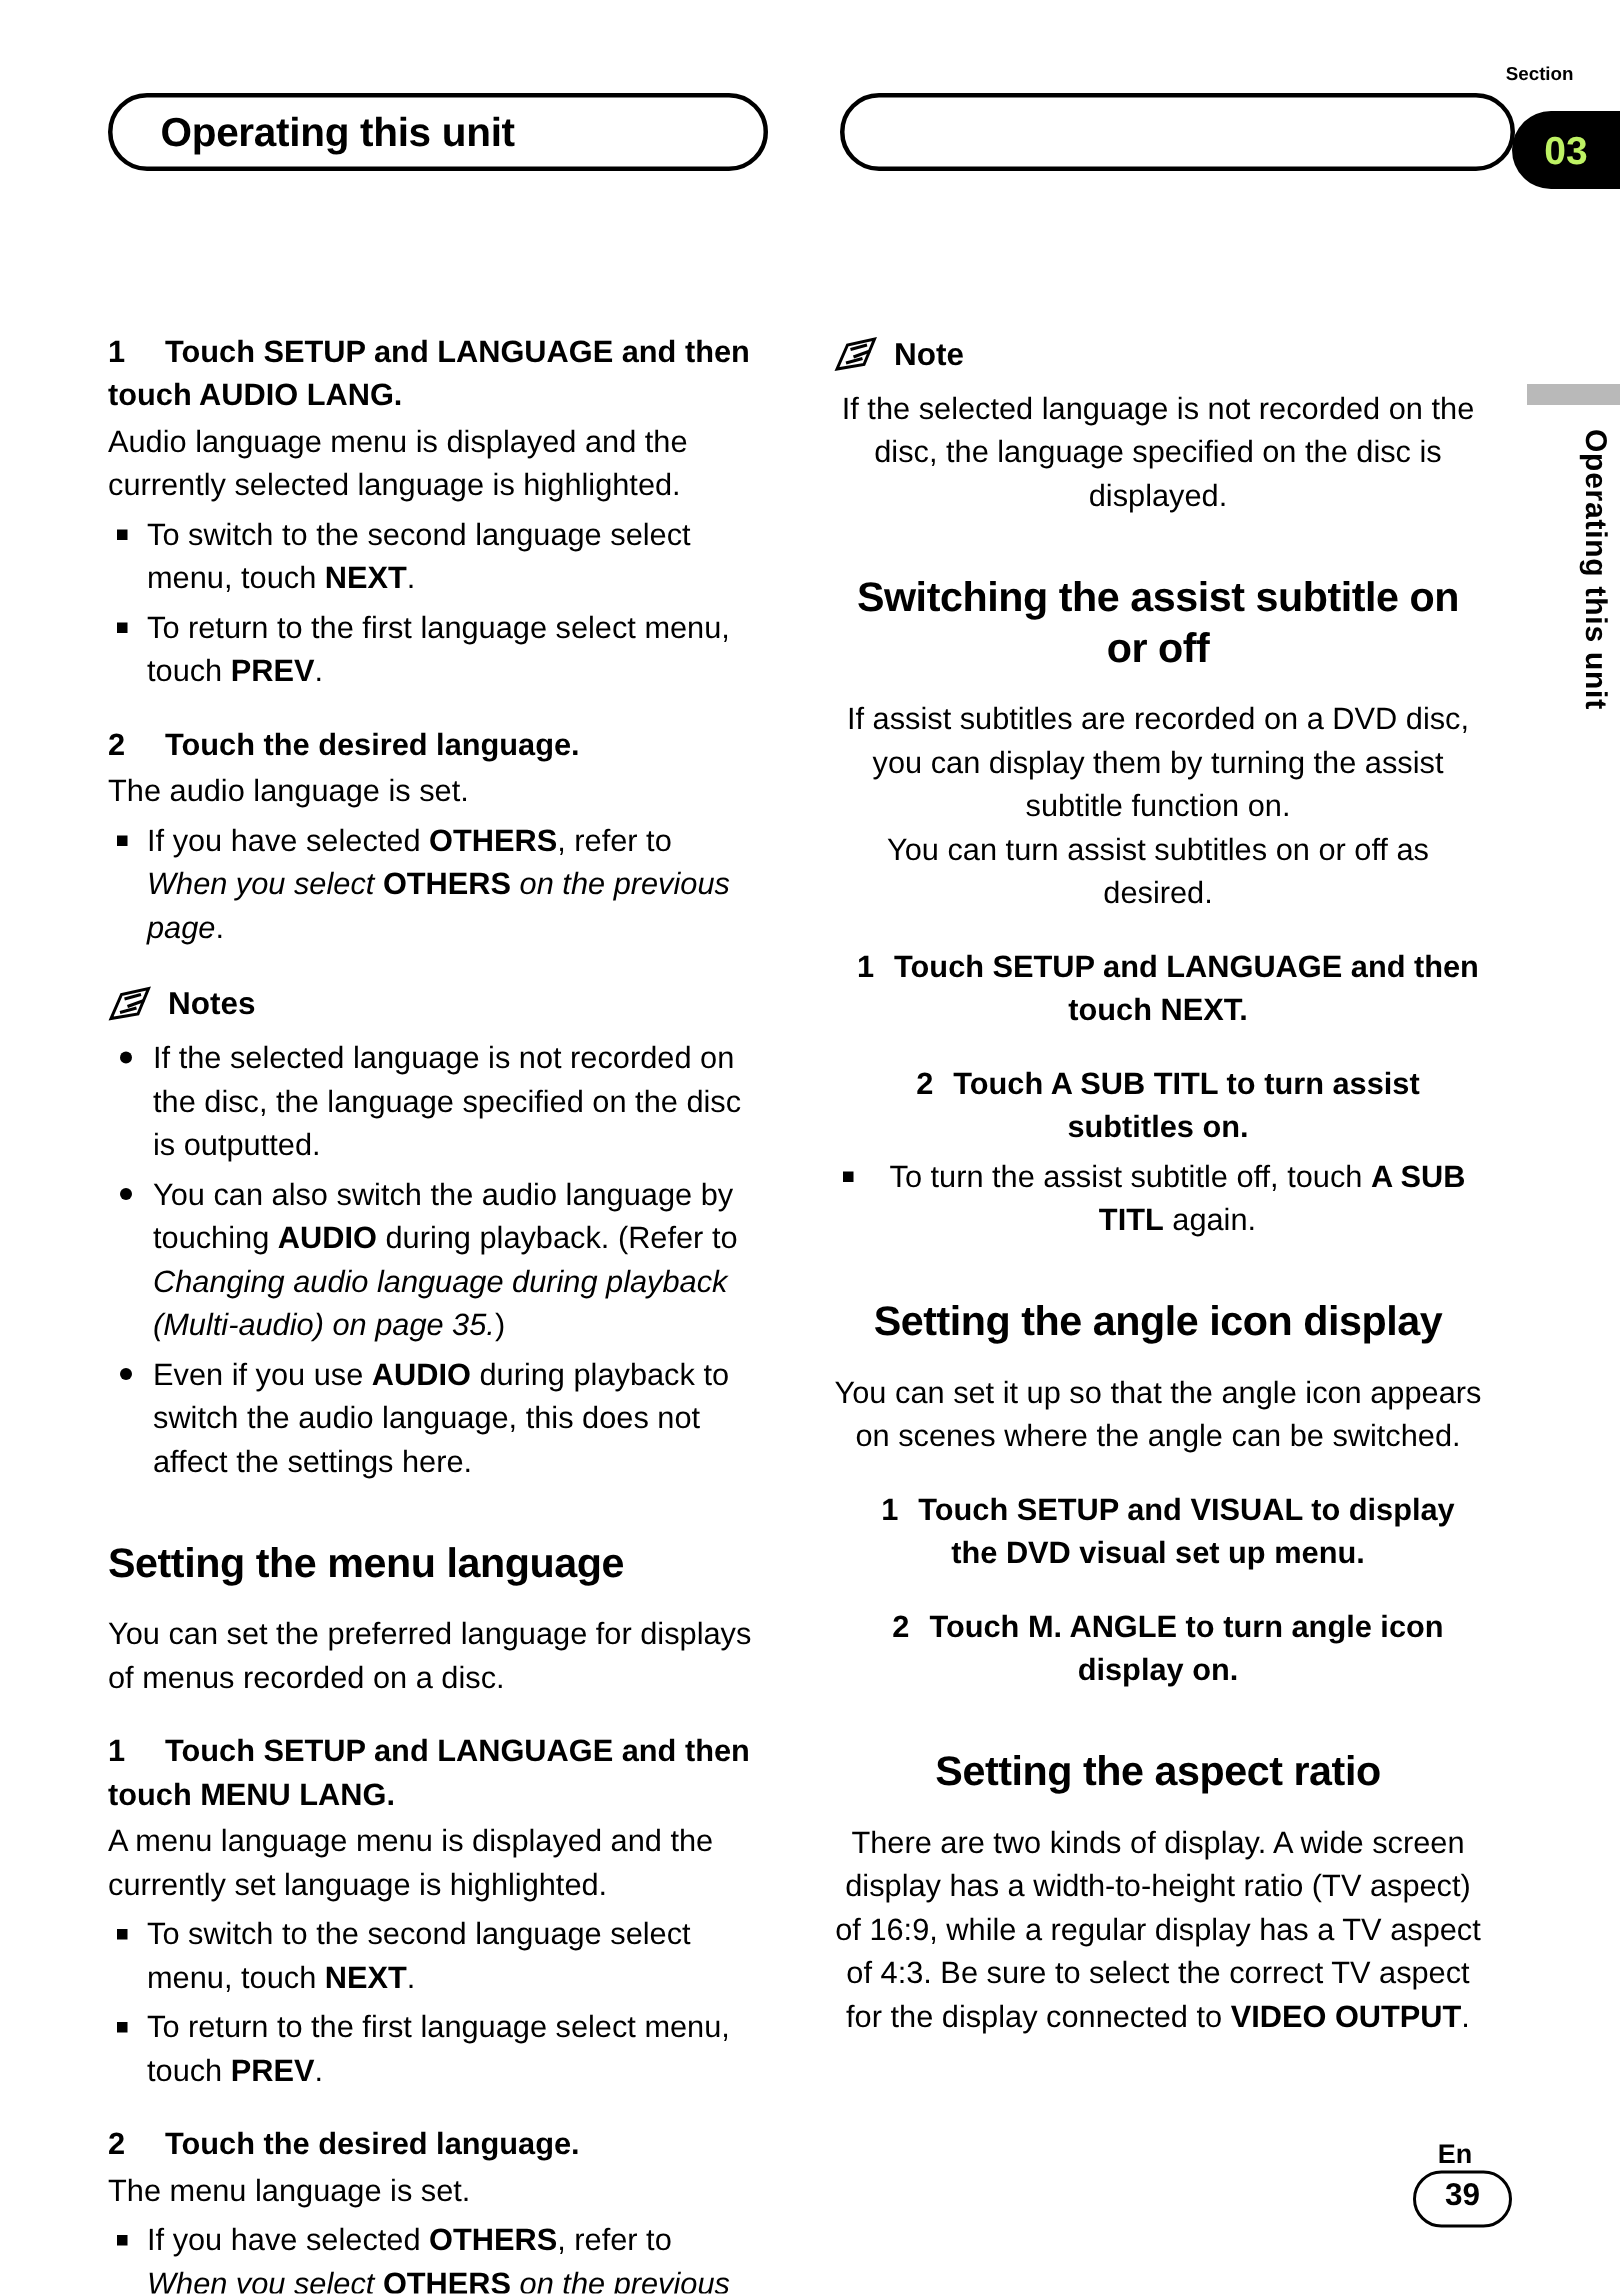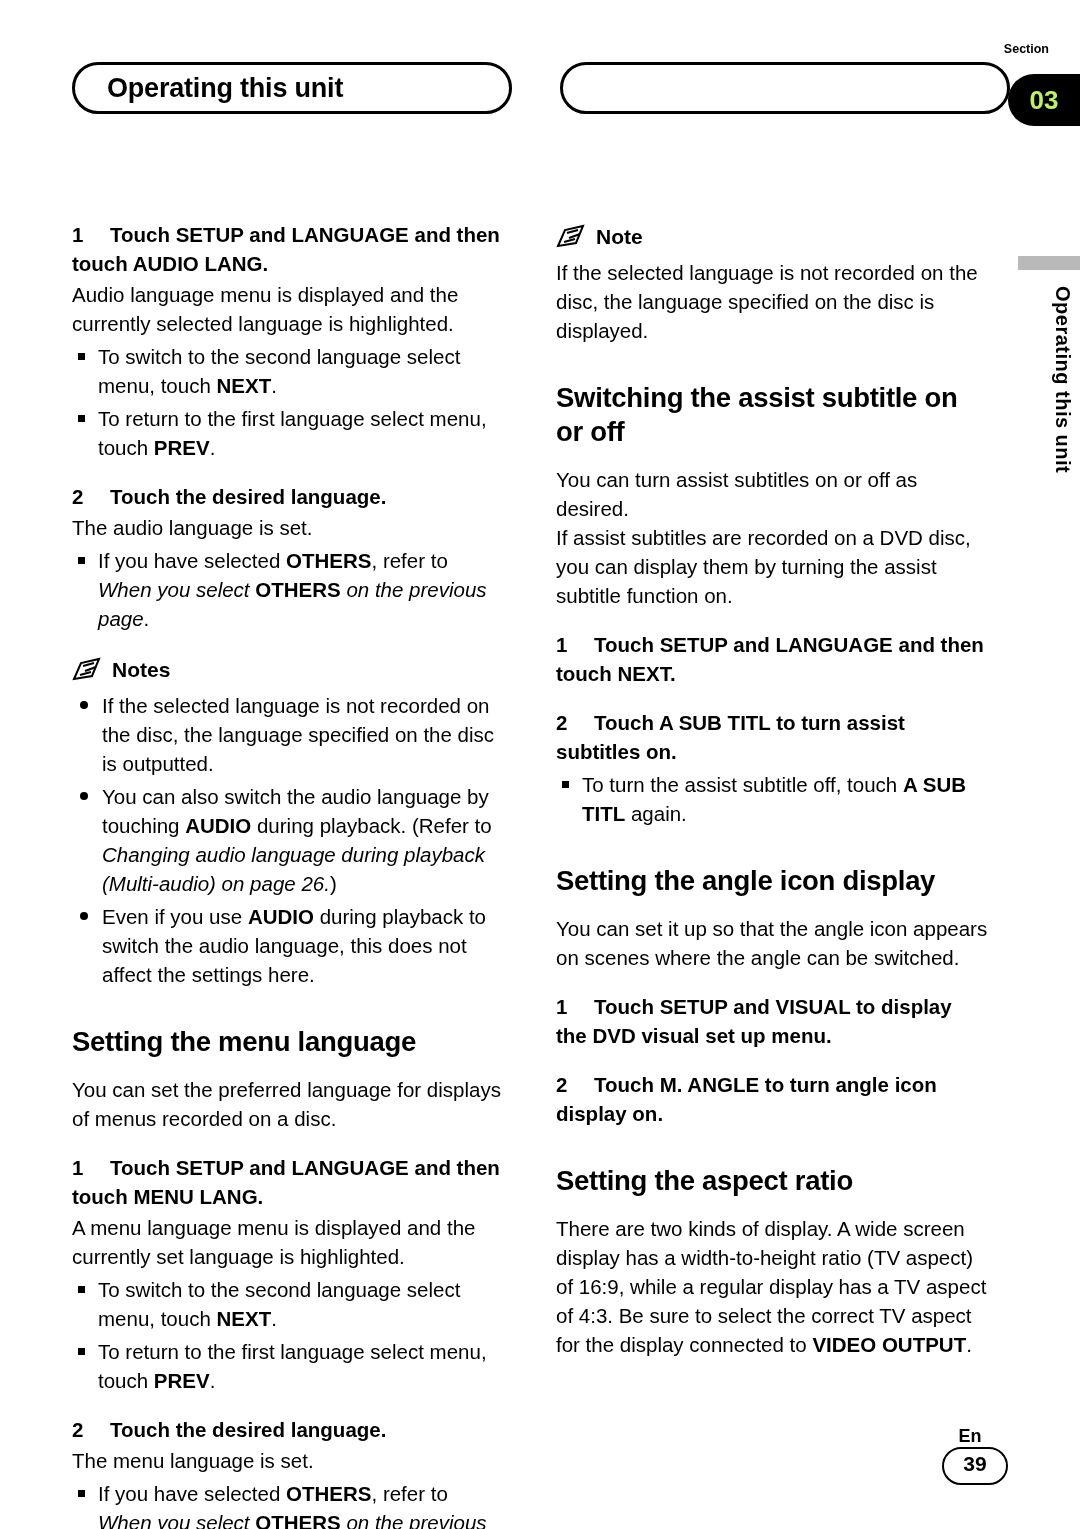--- a/index.html
+++ b/index.html
@@ -100,21 +100,21 @@
     white-space: nowrap;
   }
 
   
   .col {
     position: absolute;
     top: 200px;
     width: 432px;
   }
   .col-left { left: 72px; }
-  .col-right { left: 556px; }
+  .col-right { left: 556px; text-align: center; }
 
   
   p, div.blk {
     margin: 0;
   }
   .body {
     font-size: 20.5px;
     line-height: 29px;
     margin-bottom: 0px;
   }
@@ -240,21 +240,21 @@
     <p class="body">The audio language is set.</p>
     <div class="bullet-sq">If you have selected <b>OTHERS</b>, refer to <i>When you select</i> <b>OTHERS</b> <i>on the previous page</i>.</div>
     <div class="note-head">
       <span class="note-icon"><svg viewBox="0 0 30 26" width="30" height="26" xmlns="http://www.w3.org/2000/svg">
           <path d="M2 22 L9 6 L27 2 L20 19 Z" fill="none" stroke="#000" stroke-width="2"></path>
           <path d="M11 9 L22 6 M13 14 L24 10 M8 18 L19 15" stroke="#000" stroke-width="2"></path>
         </svg></span>
       <span class="note-title">Notes</span>
     </div>
     <div class="bullet-rd">If the selected language is not recorded on the disc, the language specified on the disc is outputted.</div>
-    <div class="bullet-rd">You can also switch the audio language by touching <b>AUDIO</b> during playback. (Refer to <i>Changing audio language during playback (Multi-audio) on page 26.</i>)</div>
+    <div class="bullet-rd">You can also switch the audio language by touching <b>AUDIO</b> during playback. (Refer to <i>Changing audio language during playback (Multi-audio) on page 35.</i>)</div>
     <div class="bullet-rd">Even if you use <b>AUDIO</b> during playback to switch the audio language, this does not affect the settings here.</div>
     <h2 class="heading">Setting the menu language</h2>
     <p class="body">You can set the preferred language for displays of menus recorded on a disc.</p>
     <div class="stepnum"><span class="n">1</span><span class="t">Touch SETUP and LANGUAGE and then touch MENU LANG.</span></div>
     <p class="body">A menu language menu is displayed and the currently set language is highlighted.</p>
     <div class="bullet-sq">To switch to the second language select menu, touch <b>NEXT</b>.</div>
     <div class="bullet-sq">To return to the first language select menu, touch <b>PREV</b>.</div>
     <div class="stepnum"><span class="n">2</span><span class="t">Touch the desired language.</span></div>
     <p class="body">The menu language is set.</p>
     <div class="bullet-sq">If you have selected <b>OTHERS</b>, refer to <i>When you select</i> <b>OTHERS</b> <i>on the previous page</i>.</div>
@@ -263,22 +263,22 @@
 <div class="col col-right" id="col-right">
     <div class="note-head">
       <span class="note-icon"><svg viewBox="0 0 30 26" width="30" height="26" xmlns="http://www.w3.org/2000/svg">
           <path d="M2 22 L9 6 L27 2 L20 19 Z" fill="none" stroke="#000" stroke-width="2"></path>
           <path d="M11 9 L22 6 M13 14 L24 10 M8 18 L19 15" stroke="#000" stroke-width="2"></path>
         </svg></span>
       <span class="note-title">Note</span>
     </div>
     <p class="body">If the selected language is not recorded on the disc, the language specified on the disc is displayed.</p>
     <h2 class="heading">Switching the assist subtitle on or off</h2>
+    <p class="body">If assist subtitles are recorded on a DVD disc, you can display them by turning the assist subtitle function on.</p>
     <p class="body">You can turn assist subtitles on or off as desired.</p>
-    <p class="body">If assist subtitles are recorded on a DVD disc, you can display them by turning the assist subtitle function on.</p>
     <div class="stepnum"><span class="n">1</span><span class="t">Touch SETUP and LANGUAGE and then touch NEXT.</span></div>
     <div class="stepnum"><span class="n">2</span><span class="t">Touch A SUB TITL to turn assist subtitles on.</span></div>
     <div class="bullet-sq">To turn the assist subtitle off, touch <b>A SUB TITL</b> again.</div>
     <h2 class="heading">Setting the angle icon display</h2>
     <p class="body">You can set it up so that the angle icon appears on scenes where the angle can be switched.</p>
     <div class="stepnum"><span class="n">1</span><span class="t">Touch SETUP and VISUAL to display the DVD visual set up menu.</span></div>
     <div class="stepnum"><span class="n">2</span><span class="t">Touch M. ANGLE to turn angle icon display on.</span></div>
     <h2 class="heading">Setting the aspect ratio</h2>
     <p class="body">There are two kinds of display. A wide screen display has a width-to-height ratio (TV aspect) of 16:9, while a regular display has a TV aspect of 4:3. Be sure to select the correct TV aspect for the display connected to <b>VIDEO OUTPUT</b>.</p>
   </div>

